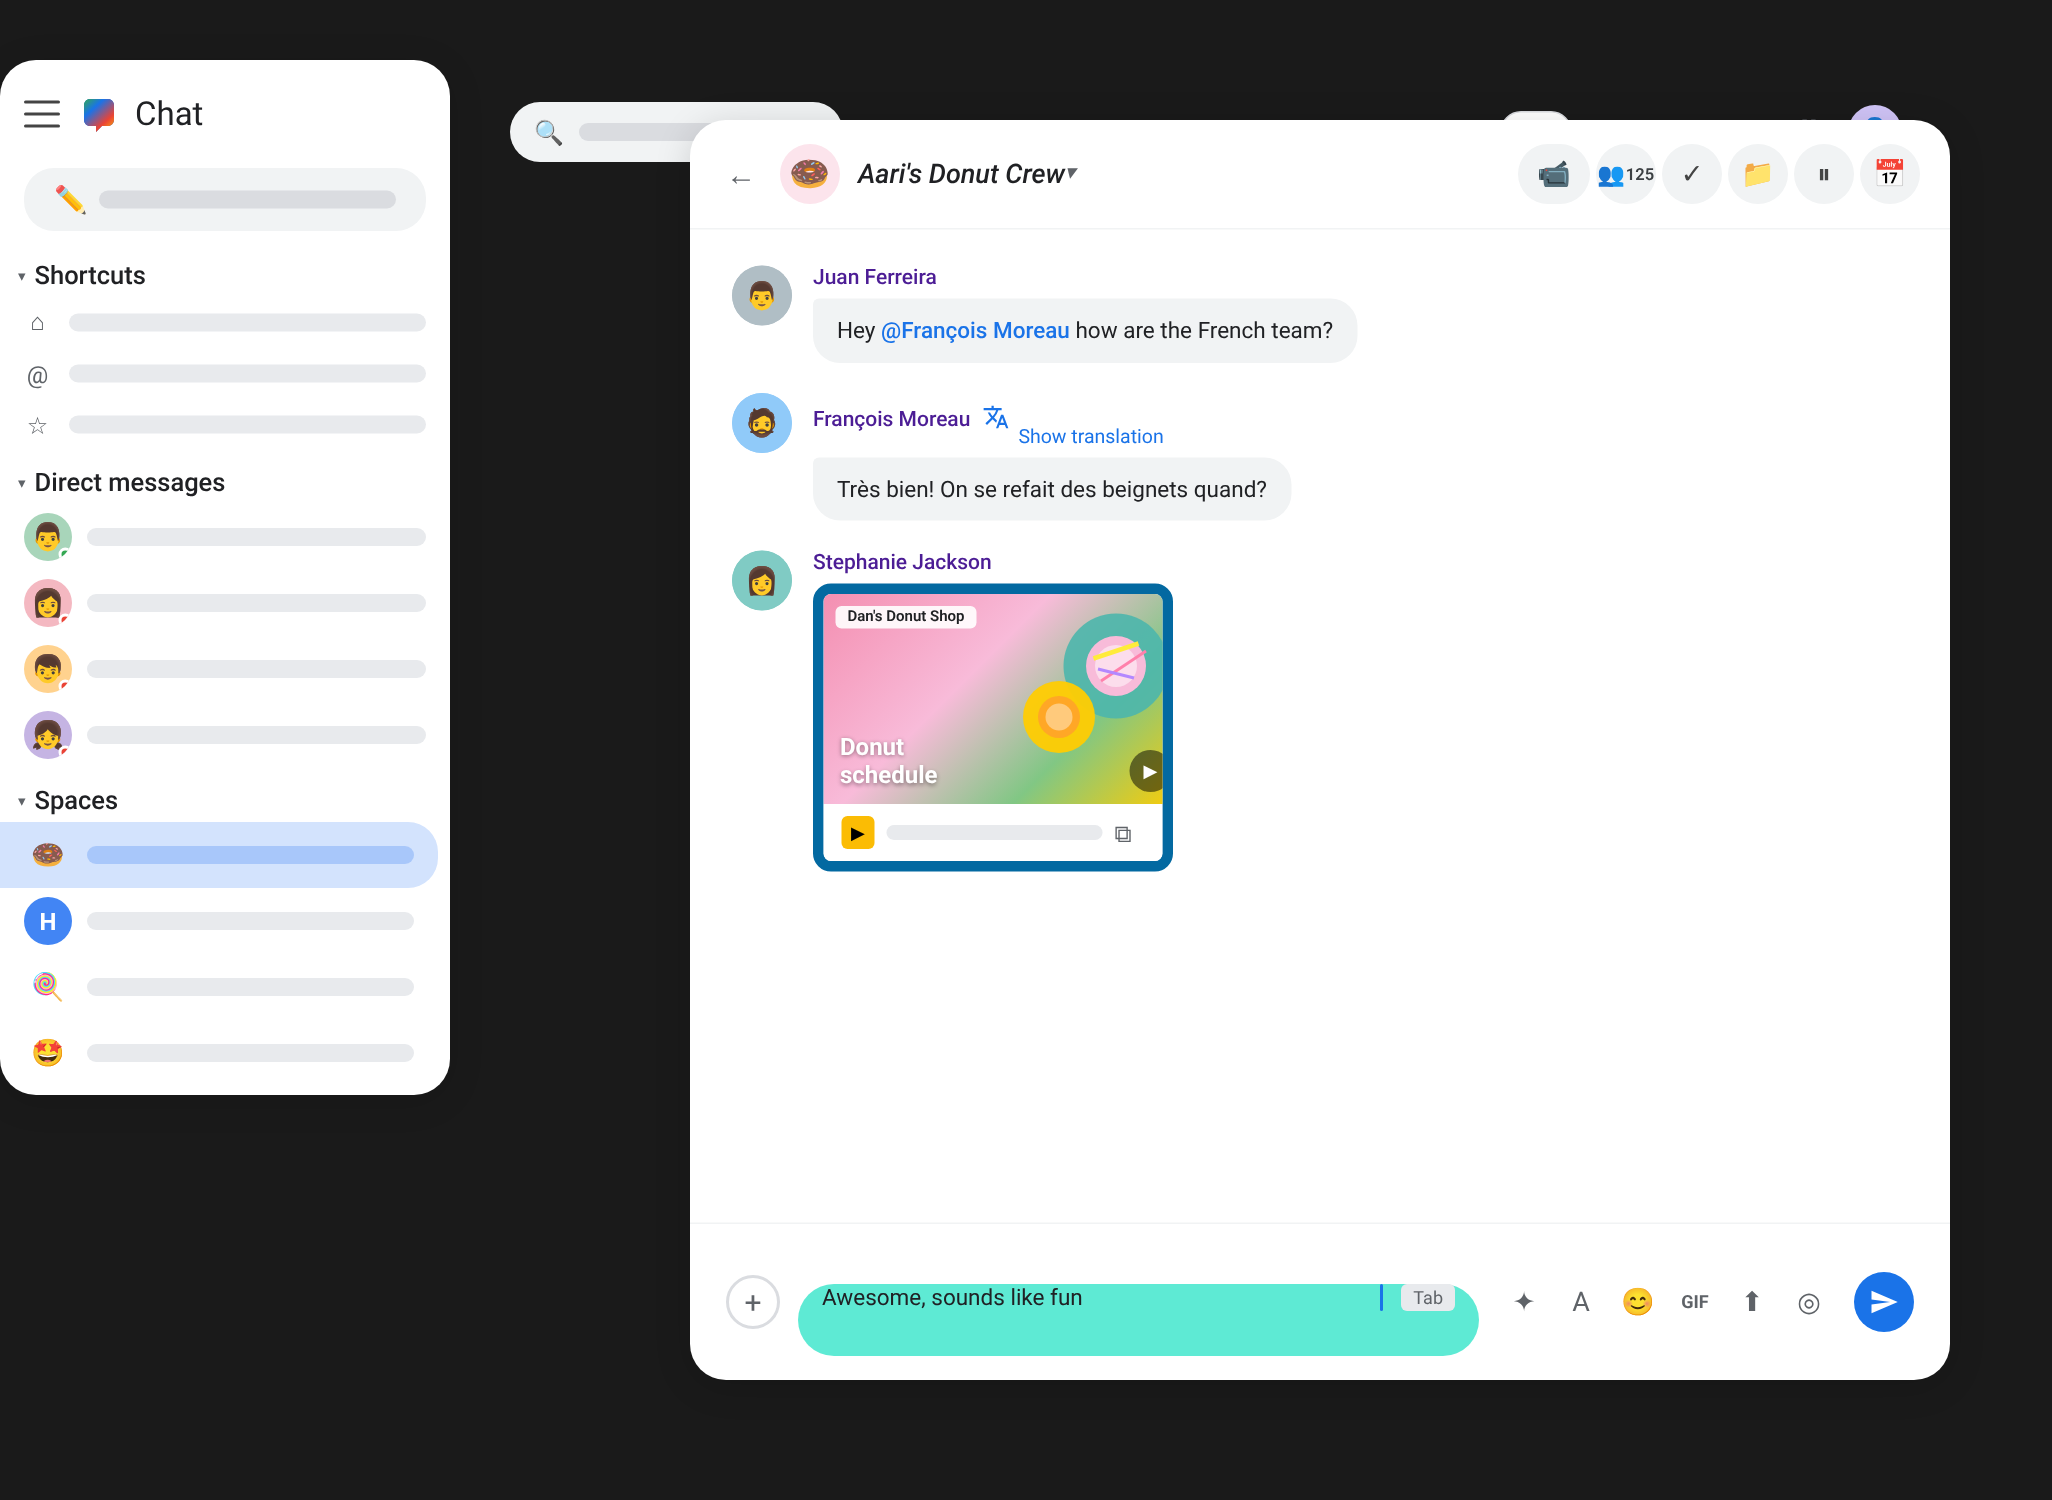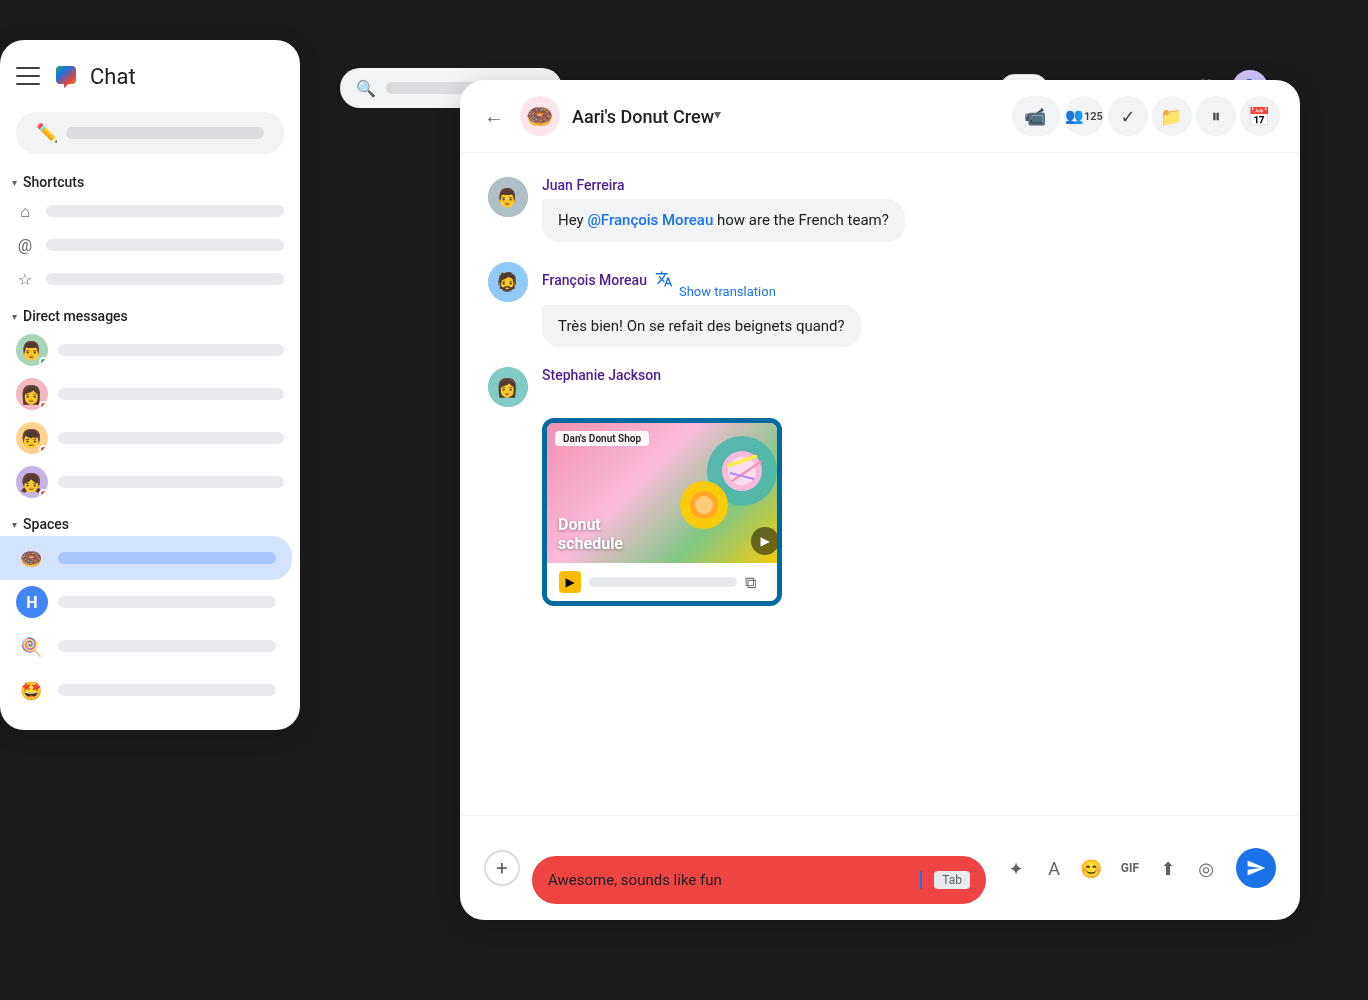--- a/index.html
+++ b/index.html
@@ -91,21 +91,21 @@
       align-items: center;
       padding: 12px 16px 4px 12px;
       gap: 6px;
       cursor: pointer;
     }
     .section-header .chevron {
       font-size: 10px;
       color: #5f6368;
     }
     .section-header .section-label {
-      font-size: 14px;
+      font-size: 17px;
       font-weight: 500;
       color: #202124;
     }
 
     .shortcut-item {
       display: flex;
       align-items: center;
       padding: 8px 16px;
       gap: 12px;
       cursor: pointer;
@@ -302,20 +302,21 @@
       font-size: 22px;
       background: #fce4ec;
     }
     .group-name {
       font-size: 18px;
       font-weight: 500;
       color: #202124;
       display: flex;
       align-items: flex-start;
       gap: 0;
+      font-style: italic;
     }
     .group-name .chevron { font-size: 14px; color: #5f6368; }
     .header-actions {
       margin-left: auto;
       display: flex;
       align-items: center;
       gap: 4px;
     }
     .header-btn {
       width: 40px; height: 40px;
@@ -418,22 +419,21 @@
     
     .card-container {
       display: flex;
       flex-direction: column;
       gap: 8px;
     }
     .card {
       width: 240px;
       border-radius: 12px;
       overflow: hidden;
-      border: 5px solid #0369a1;
-      margin-top: 29px;
+      border: 7px solid #0369a1;
     }
     .card-image {
       width: 240px;
       height: 140px;
       background: linear-gradient(135deg, #f48fb1 0%, #f8bbd9 40%, #81c784 70%, #ffcc02 100%);
       position: relative;
       display: flex;
       align-items: center;
       overflow: hidden;
     }
@@ -518,25 +518,25 @@
       display: flex;
       align-items: center;
       justify-content: center;
       cursor: pointer;
       color: #5f6368;
       font-size: 20px;
       flex-shrink: 0;
     }
     .input-box {
       flex: 1;
-      background: #ef4444;
+      background: #5eead4;
       border-radius: 24px;
       height: 48px;
       display: flex;
-      align-items: center;
+      align-items: flex-start;
       padding: 0 16px;
       gap: 8px;
       margin-top: 24px;
     }
     .input-text {
       flex: 1;
       font-size: 15px;
       color: #202124;
       border: none;
       background: transparent;

